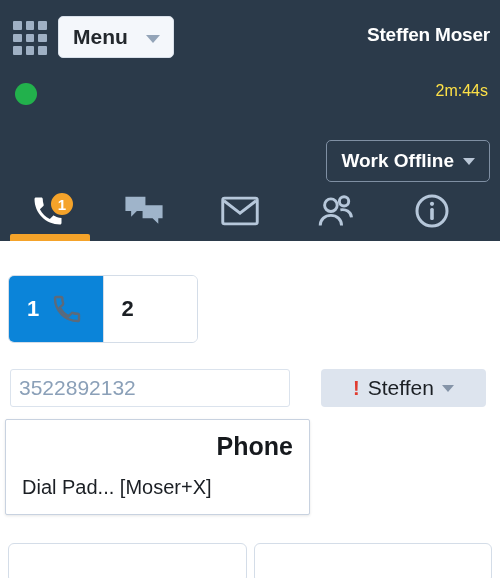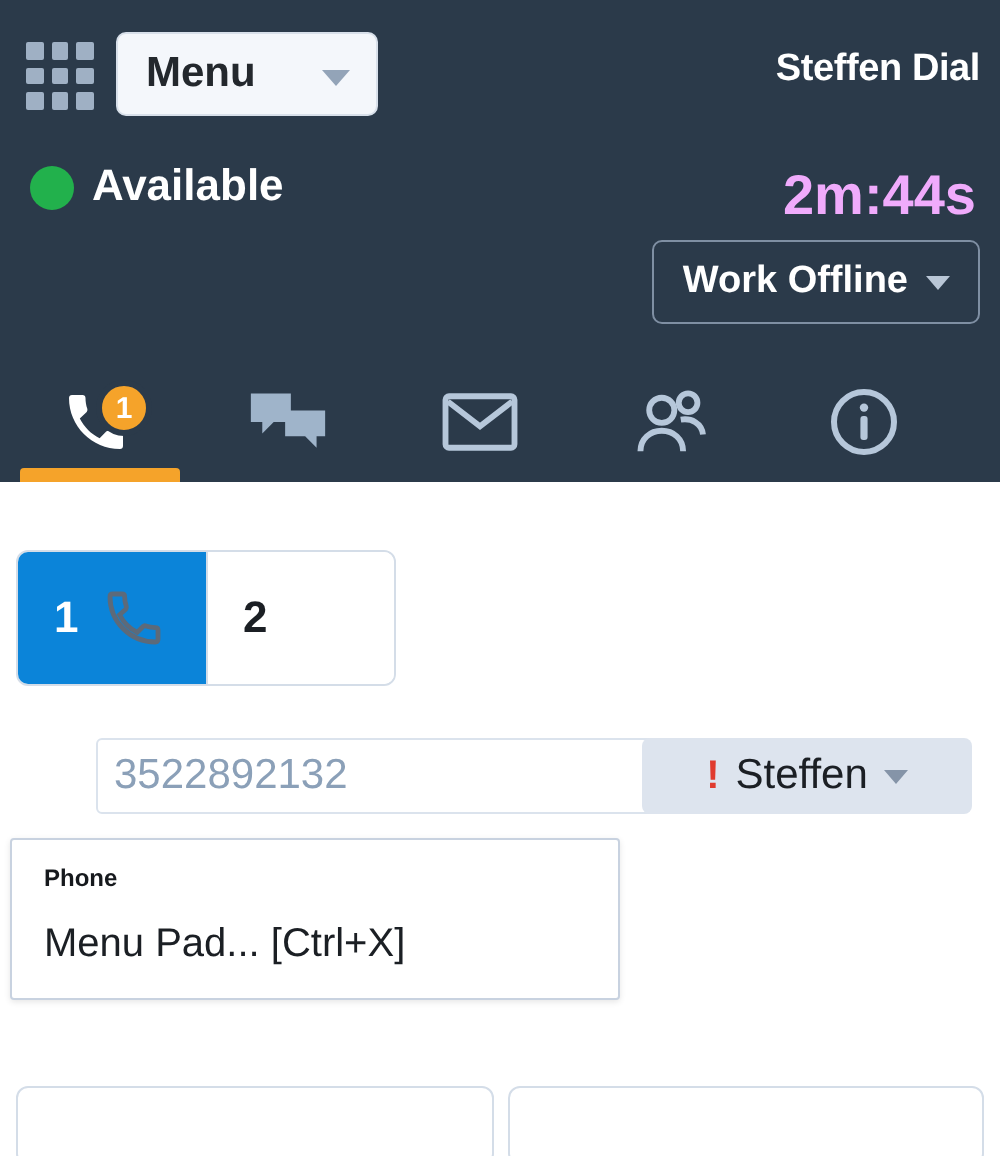--- a/index.html
+++ b/index.html
@@ -25,21 +25,21 @@
     grid-template-rows: repeat(3, 1fr);
     gap: 4px;
   }
   .grid-icon span {
     background: #9fb0c4;
     border-radius: 1px;
   }
 
   .menu-button {
     position: absolute; left: 58px; top: 16px;
-    width: 131px; height: 42px;
+    width: 116px; height: 42px;
     background: #f4f7fb;
     border: 1px solid #d8e0ea;
     border-radius: 5px;
     display: flex; align-items: center;
   }
   .menu-button .label {
     margin-left: 14px;
     font-size: 21px; font-weight: bold;
     color: #23282d;
   }
@@ -64,26 +64,26 @@
     border-radius: 50%;
     background: #22b14c;
   }
   .status-text {
     position: absolute; left: 46px; top: 80px;
     font-size: 22px; font-weight: bold;
     color: #ffffff;
   }
   .timer {
     position: absolute; right: 12px; top: 82px;
-    font-size: 28px; font-weight: bold;
-    color: #f0abfc;
+    font-size: 16px; font-weight: normal;
+    color: #fde047;
   }
 
   .state-buttons {
-    position: absolute; left: 0; top: 120px;
+    position: absolute; left: 0; top: 140px;
     width: 500px; height: 44px;
     display: flex; justify-content: flex-end;
     gap: 10px; padding-right: 10px;
   }
   .state-button {
     height: 42px;
     padding: 0 14px;
     background: transparent;
     border: 1px solid #7f8fa3;
     border-radius: 5px;
@@ -167,21 +167,20 @@
     position: absolute; left: 10px; top: 128px;
     width: 280px; height: 38px;
     border: 1px solid #dbe3ed;
     border-radius: 3px;
     background: #ffffff;
     font-family: "Liberation Sans", sans-serif;
     font-size: 21px;
     color: #8ba0b8;
     padding: 0 8px;
     outline: none;
-    margin-left: 38px;
   }
   .dial-input::placeholder { color: #8ba0b8; }
 
   .options-button {
     position: absolute; left: 321px; top: 128px;
     width: 165px; height: 38px;
     background: #dde4ee;
     border: none;
     border-radius: 4px;
     display: flex; align-items: center; justify-content: center;
@@ -207,22 +206,23 @@
     width: 305px;
     background: #ffffff;
     border: 1px solid #c8d2e0;
     border-radius: 2px;
     box-shadow: 0 1px 3px rgba(0,0,0,0.10);
     padding: 10px 0 8px 0;
     z-index: 5;
   }
   .dropdown-header {
     padding: 2px 16px 8px 16px;
-    font-size: 12px; font-weight: bold;
+    font-size: 25px; font-weight: bold;
     color: #16191d;
+    text-align: right;
   }
   .dropdown-item {
     padding: 7px 16px;
     font-size: 20px;
     color: #1b1f24;
     cursor: pointer;
     white-space: nowrap;
   }
 
   .footer-buttons {
@@ -252,24 +252,23 @@
     <span></span>
     <span></span>
     <span></span>
   </div>
 
   <div class="menu-button">
     <span class="label">Menu</span>
     <span class="caret-dark"></span>
   </div>
 
-  <div class="agent-name">Steffen Dial</div>
+  <div class="agent-name">Steffen Moser</div>
 
   <div class="status-dot"></div>
-  <div class="status-text">Available</div>
   <div class="timer">2m:44s</div>
 
   <div class="state-buttons">
     <button class="state-button">
       <span>Work Offline</span>
       <span class="caret-light"></span>
     </button>
   </div>
 
   <div class="icon-bar">
@@ -333,21 +332,21 @@
   <input class="dial-input" type="text" placeholder="3522892132" style="">
 
   <button class="options-button">
     <span class="bang">!</span>
     <span class="olabel">Steffen</span>
     <span class="caret-gray"></span>
   </button>
 
   <div class="dropdown">
     <div class="dropdown-header">Phone</div>
-    <div class="dropdown-item">Menu Pad... [Ctrl+X]</div>
+    <div class="dropdown-item">Dial Pad... [Moser+X]</div>
   </div>
 
   <div class="footer-buttons">
     <div class="footer-button"></div>
     <div class="footer-button"></div>
   </div>
 
 </div>
 
 </body></html>

